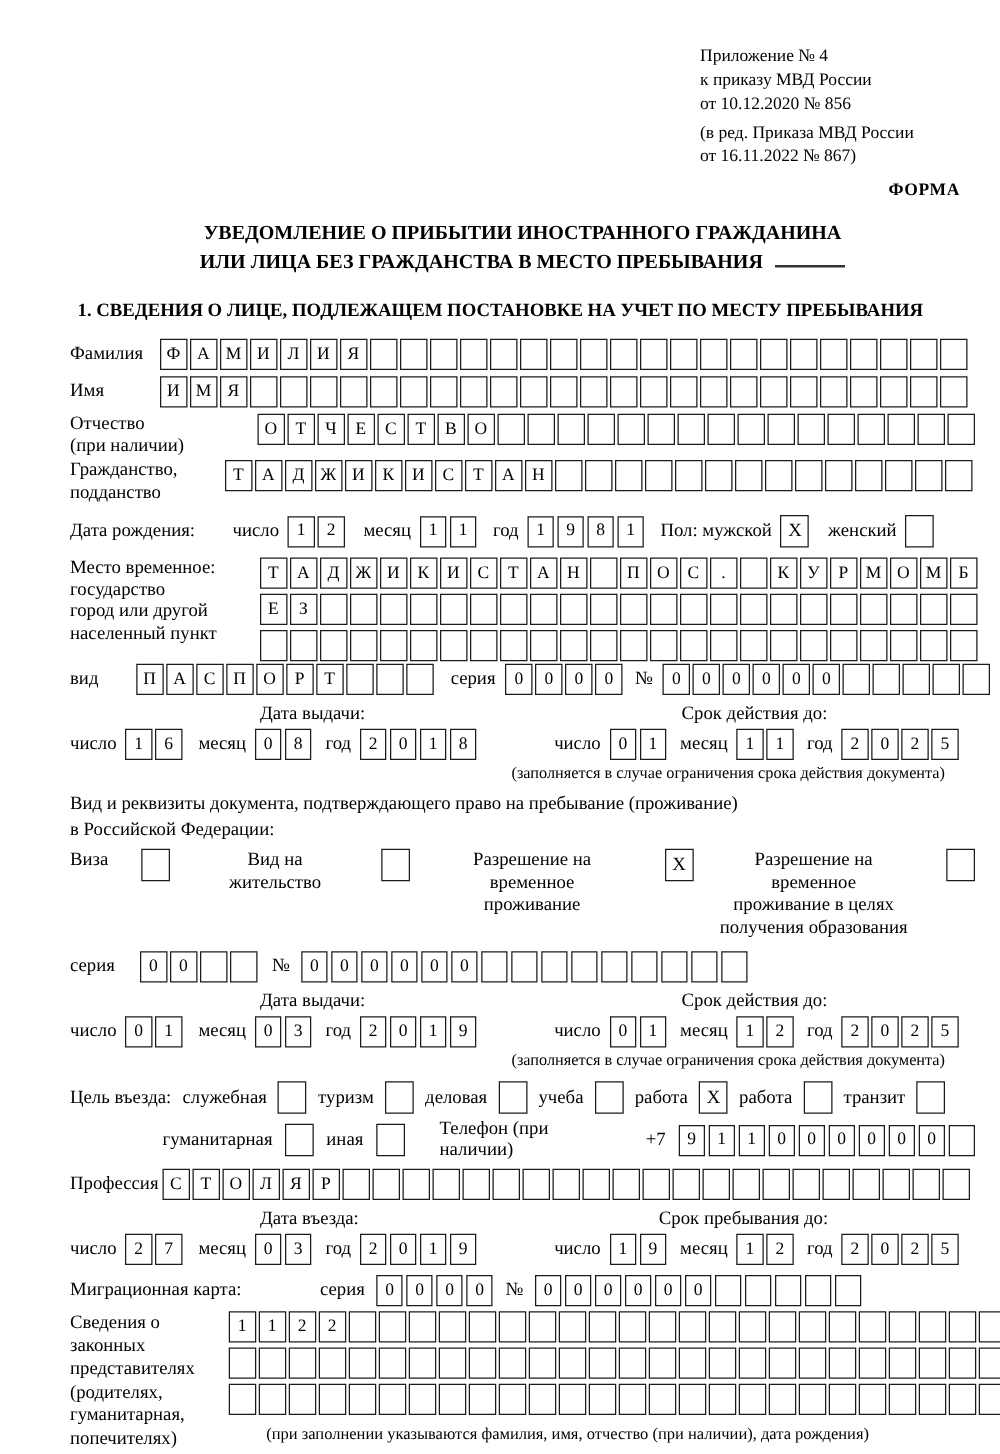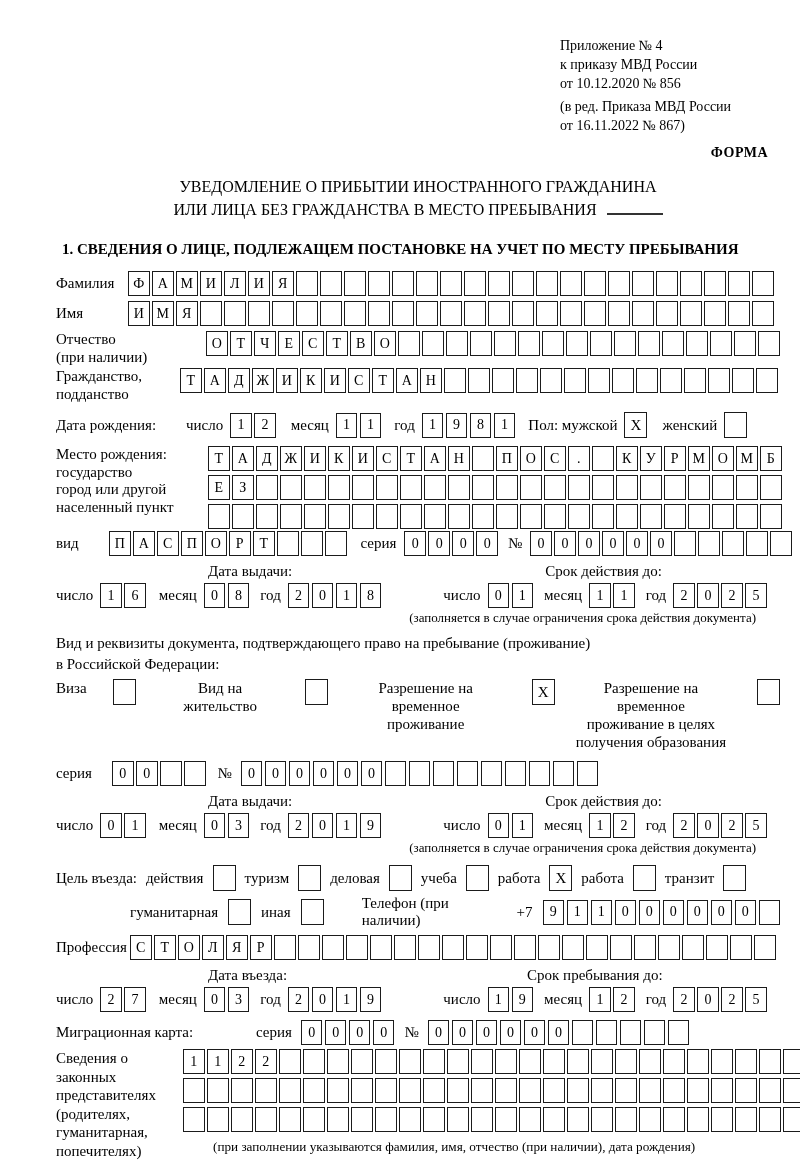--- a/index.html
+++ b/index.html
@@ -5,21 +5,21 @@
   * { box-sizing: border-box; }
   html,body { margin:0; padding:0; background:#fff; }
   .page {
     width:800px; height:1163px; margin:0 auto; background:#fff; overflow:hidden;
     font-family:"Liberation Serif", serif; color:#000; font-size:15px;
     padding:36px 20px 0 56px; position:relative;
   }
   .hdr-block { margin-left:504px; line-height:19px; font-size:14px; }
   .hdr-block .gap { height:4px; }
   .forma { text-align:right; font-weight:bold; font-size:14px; margin:10px 12px 0 0; letter-spacing:.5px; }
-  .title { text-align:center; font-weight:normal; font-size:16px; margin-top:14px; line-height:23px; }
+  .title { text-align:center; font-weight:bold; font-size:16px; margin-top:14px; line-height:23px; }
   .title .uline { display:inline-block; width:56px; border-bottom:2px solid #333; height:14px; margin-left:10px; }
   .sec1 { font-weight:bold; font-size:15px; margin-top:20px; margin-left:6px; }
 
   .row { display:flex; align-items:center; margin-top:5px; }
   .row.top { align-items:flex-start; }
   .lbl { flex:0 0 auto; }
   .lbl2 { flex:0 0 auto; line-height:17.5px; }
   .cells { display:flex; gap:2.5px; flex:0 0 auto; }
   .cell {
     flex:0 0 auto; width:21.5px; height:25px; border:1.7px solid #1b1b1b;
@@ -216,21 +216,21 @@
         </span>
       <span style="margin-left:8px">женский</span>
       <span class="cells cb">
           <span class="cell"></span>
         </span>
     </span>
   </div>
 
   <div class="row top" style="margin-top:8px">
     <span class="lbl2" style="width:152px">
-      <span>Место рождения:</span><br>
+      <span>Место временное:</span><br>
       <span>государство</span><br>
       <span>город или другой</span><br>
       <span>населенный пункт</span>
     </span>
     <span class="stack">
       <span class="cells">
           <span class="cell">Т</span>
           <span class="cell">А</span>
           <span class="cell">Д</span>
           <span class="cell">Ж</span>
@@ -504,21 +504,21 @@
           <span class="cell">0</span>
           <span class="cell">2</span>
           <span class="cell">5</span>
         </span>
     </span>
   </div>
   <div class="note">(заполняется в случае ограничения срока действия документа)</div>
 
   <div class="row" style="margin-top:9px; gap:9px">
     <span>Цель въезда:</span>
-    <span>действия</span>
+    <span>служебная</span>
     <span class="cells cb">
         <span class="cell"></span>
       </span>
     <span>туризм</span>
     <span class="cells cb">
         <span class="cell"></span>
       </span>
     <span>деловая</span>
     <span class="cells cb">
         <span class="cell"></span>
@@ -543,21 +543,21 @@
 
   <div class="row" style="margin-top:4px; gap:10px">
     <span style="margin-left:74px">гуманитарная</span>
     <span class="cells cb">
         <span class="cell"></span>
       </span>
     <span>иная</span>
     <span class="cells cb">
         <span class="cell"></span>
       </span>
-    <span style="margin-left:28px">Телефон (при наличии)</span>
+    <span style="margin-left:18px">Телефон (при наличии)</span>
     <span style="margin-left:16px">+7</span>
     <span class="cells">
         <span class="cell">9</span>
         <span class="cell">1</span>
         <span class="cell">1</span>
         <span class="cell">0</span>
         <span class="cell">0</span>
         <span class="cell">0</span>
         <span class="cell">0</span>
         <span class="cell">0</span>

